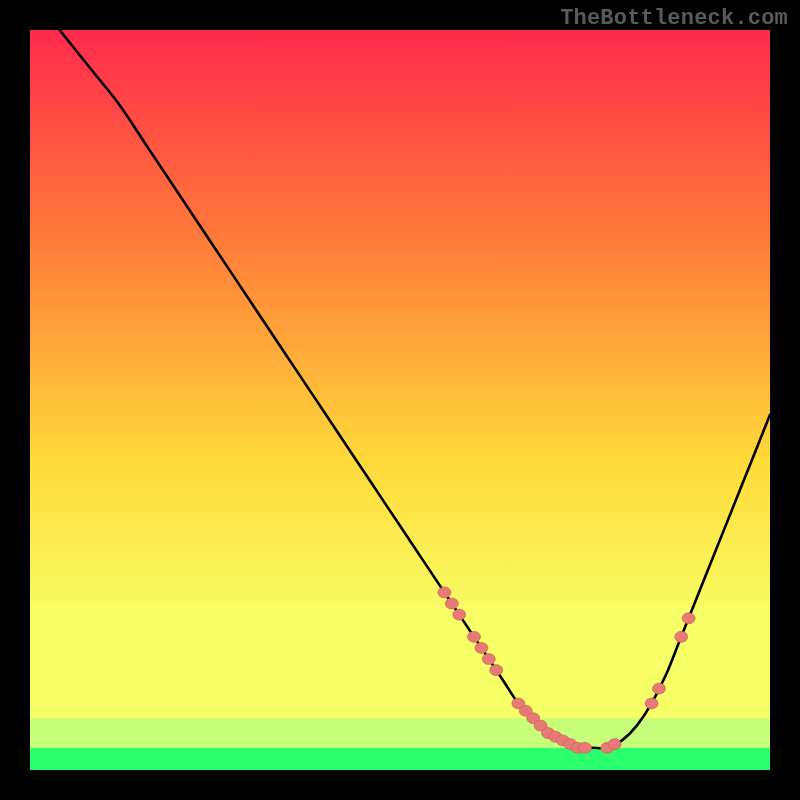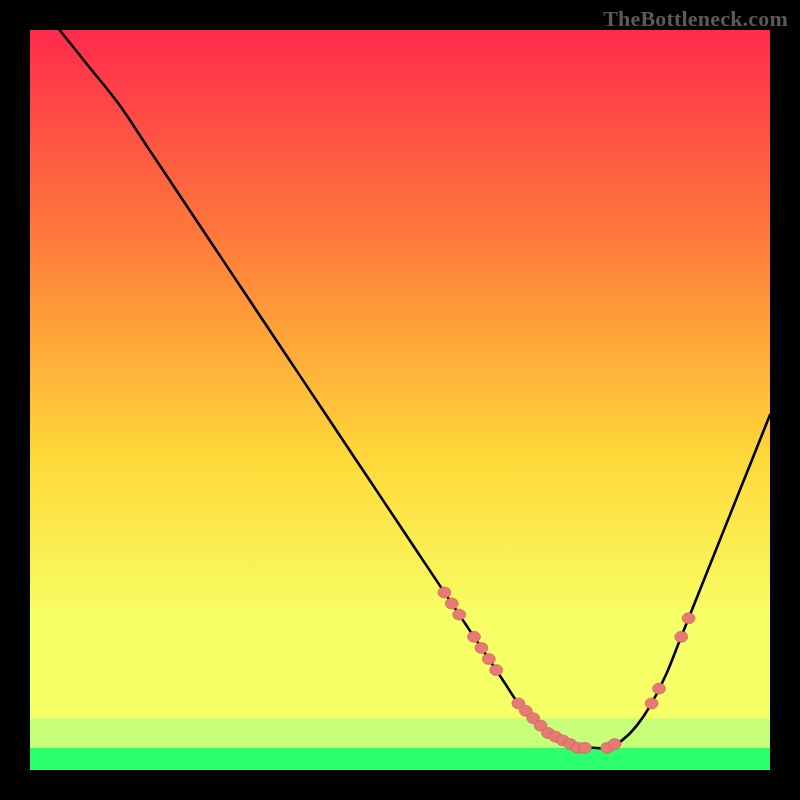--- a/index.html
+++ b/index.html
@@ -7,21 +7,21 @@
   .frame {
     position: relative;
     width: 800px;
     height: 800px;
     background: #000;
   }
   .watermark {
     position: absolute;
     top: 6px;
     right: 12px;
-    font-family: Liberation Serif, serif;
+    font-family: Liberation Mono, monospace;
     font-size: 22px;
     font-weight: 600;
     color: #5a5a5a;
     letter-spacing: 0.2px;
     user-select: none;
   }
   .plot {
     position: absolute;
     left: 30px;
     top: 30px;

